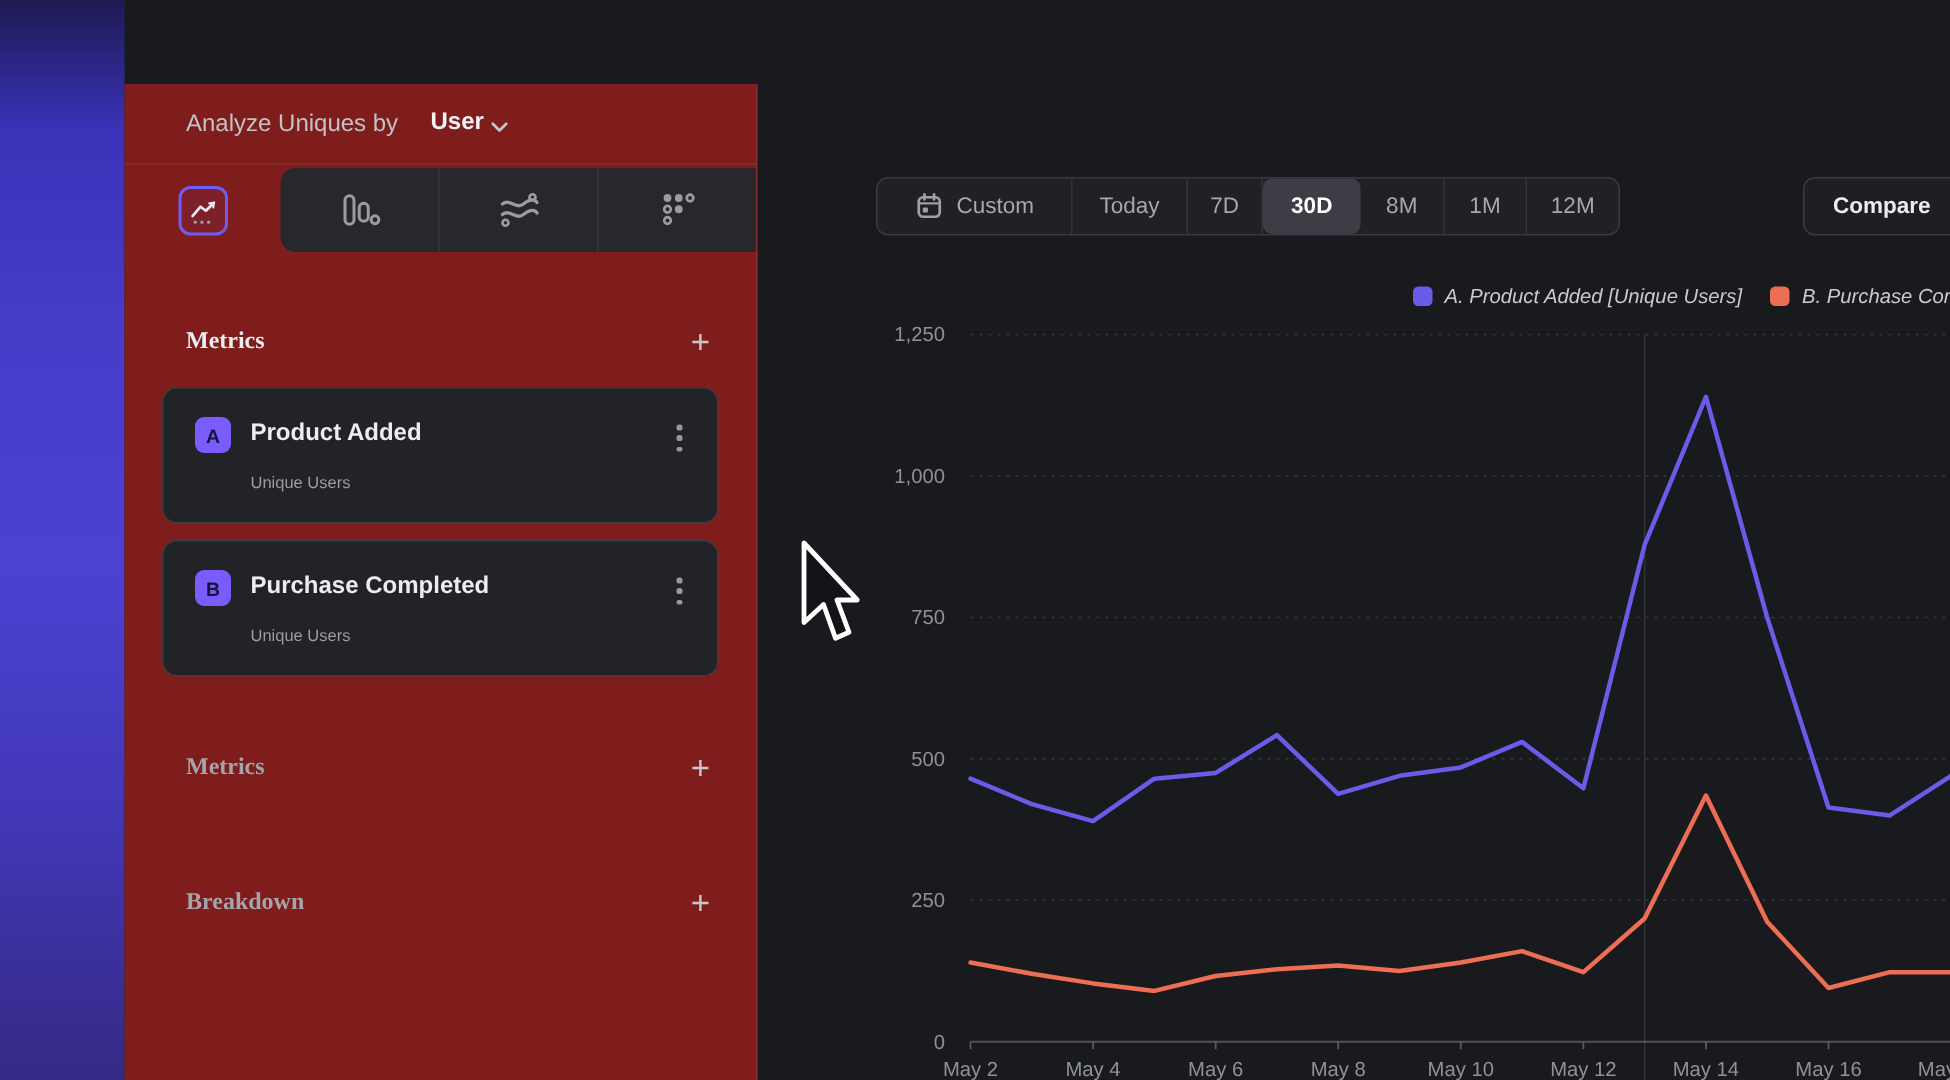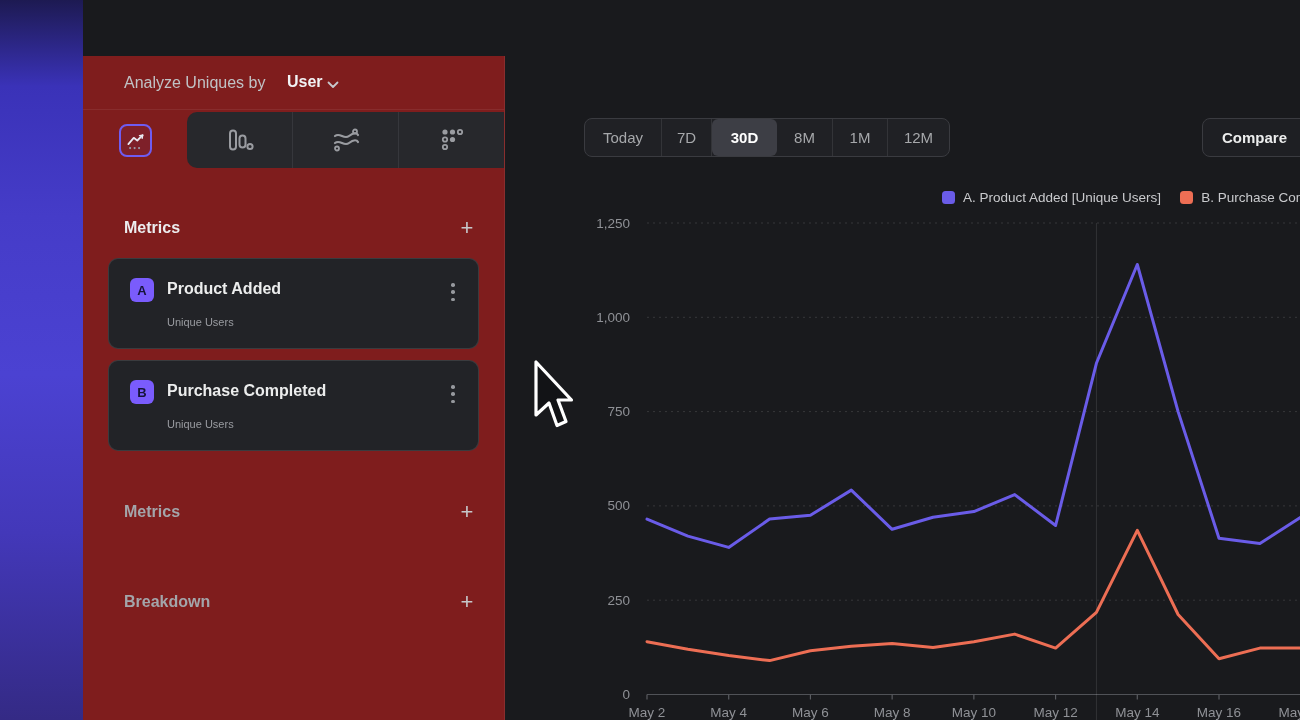--- a/index.html
+++ b/index.html
@@ -28,21 +28,21 @@
   .tabs-row { position:absolute; left:0; top:54px; width:100%; height:58px; }
   .tabs-gray { position:absolute; left:104px; top:2px; right:0; bottom:0; background:#27282c; border-radius:10px 0 0 10px; }
   .tab-cell { position:absolute; top:2px; bottom:0; display:flex; align-items:center; justify-content:center; cursor:pointer; }
   .tab-cell.c1 { left:0; width:104px; }
   .tab-cell.c2 { left:104px; width:106px; border-right:1px solid #36373c; }
   .tab-cell.c3 { left:210px; width:106px; border-right:1px solid #36373c; }
   .tab-cell.c4 { left:316px; width:106px; }
   .tab-sel-box { width:33px; height:33px; border:2px solid #6f5cf1; border-radius:8px; background:rgba(111,92,241,0.06);
     display:flex; align-items:center; justify-content:center; }
 
-  .section-title { position:absolute; font-size:16px; font-weight:700; }
+  .section-title { position:absolute; font-size:16px; font-weight:700;font-family:Liberation Serif, serif; }
   .plus-btn { position:absolute; width:24px; height:24px; font-size:22px; font-weight:300; color:#c6c7ca;
     display:flex; align-items:center; justify-content:center; cursor:pointer; }
 
   .metric-card { position:absolute; left:25px; width:371px; height:91px; background:#222327;
     border:1px solid rgba(255,255,255,0.11); border-radius:10px; }
   .metric-badge { position:absolute; left:21px; top:19px; width:24px; height:24px; background:#7a5cfc;
     border-radius:6px; color:#16143a; font-size:13px; font-weight:700;
     display:flex; align-items:center; justify-content:center; }
   .metric-name { position:absolute; left:58px; top:21px; font-size:16px; font-weight:600; color:#eceded; }
   .metric-sub  { position:absolute; left:58px; top:57px; font-size:11px; color:#9a9ca1; }
@@ -56,21 +56,21 @@
   .seg { display:flex; align-items:center; justify-content:center; gap:9px; height:100%;
     font-size:15px; color:#a6a8ab; border-right:1px solid #333438; cursor:pointer; }
   .seg:last-child { border-right:none; }
   .seg.selected { background:#3d3e45; color:#ffffff; font-weight:700; border-radius:6px; border-right:none; }
   .compare-btn { position:absolute; left:1202px; top:118px; width:118px; height:39px; border:1px solid #3a3b40;
     border-radius:8px; background:#1e1f23; color:#eceded; font-size:15px; font-weight:700;
     display:flex; align-items:center; justify-content:flex-start; padding-left:19px; cursor:pointer; }
 
   
   .legend { position:absolute; left:942px; top:190px; display:flex; gap:19px; white-space:nowrap; }
-  .legend-item { display:flex; align-items:center; gap:8px; cursor:pointer; }
+  .legend-item { display:flex; align-items:center; gap:8px; cursor:pointer;font-style:italic; }
   .swatch { width:13px; height:13px; border-radius:3.5px; }
   .legend-label { font-size:13.5px; color:#c9cacd; }
 
   svg.chart { position:absolute; left:0; top:0; pointer-events:none; }
   svg text { font-family:"Liberation Sans", sans-serif; }
 
   .cursor { position:absolute; left:533px; top:359px; z-index:50; }
 </style>
 </head>
 <body>
@@ -160,20 +160,30 @@
     </div>
 
     <div class="section-title" style="left:41px; top:447px; color:#a3a5aa;">Metrics</div>
     <div class="plus-btn" style="right:25px; top:444px;">+</div>
 
     <div class="section-title" style="left:41px; top:537px; color:#a3a5aa;">Breakdown</div>
     <div class="plus-btn" style="right:25px; top:534px;">+</div>
   </div>
 
   <div class="range-bar" id="rangeBar">
+      <div class="seg" style="width: 130px;">
+        <svg width="19" height="19" viewBox="0 0 19 19">
+          <rect x="2.5" y="3.5" width="14" height="13" rx="3" fill="none" stroke="#9fa1a5" stroke-width="1.8"></rect>
+          <line x1="6.3" y1="1.6" x2="6.3" y2="5" stroke="#9fa1a5" stroke-width="1.8" stroke-linecap="round"></line>
+          <line x1="12.7" y1="1.6" x2="12.7" y2="5" stroke="#9fa1a5" stroke-width="1.8" stroke-linecap="round"></line>
+          <line x1="3.2" y1="7.6" x2="15.8" y2="7.6" stroke="#9fa1a5" stroke-width="1.6"></line>
+          <rect x="5.2" y="10.3" width="3.4" height="3.4" rx="0.8" fill="#9fa1a5"></rect>
+        </svg>
+        <span>Custom</span>
+      </div>
       <div class="seg" style="width: 77px;">
         <span>Today</span>
       </div>
       <div class="seg" style="width: 50px;">
         <span>7D</span>
       </div>
       <div class="seg selected" style="width: 65px;">
         <span>30D</span>
       </div>
       <div class="seg" style="width: 56px;">

